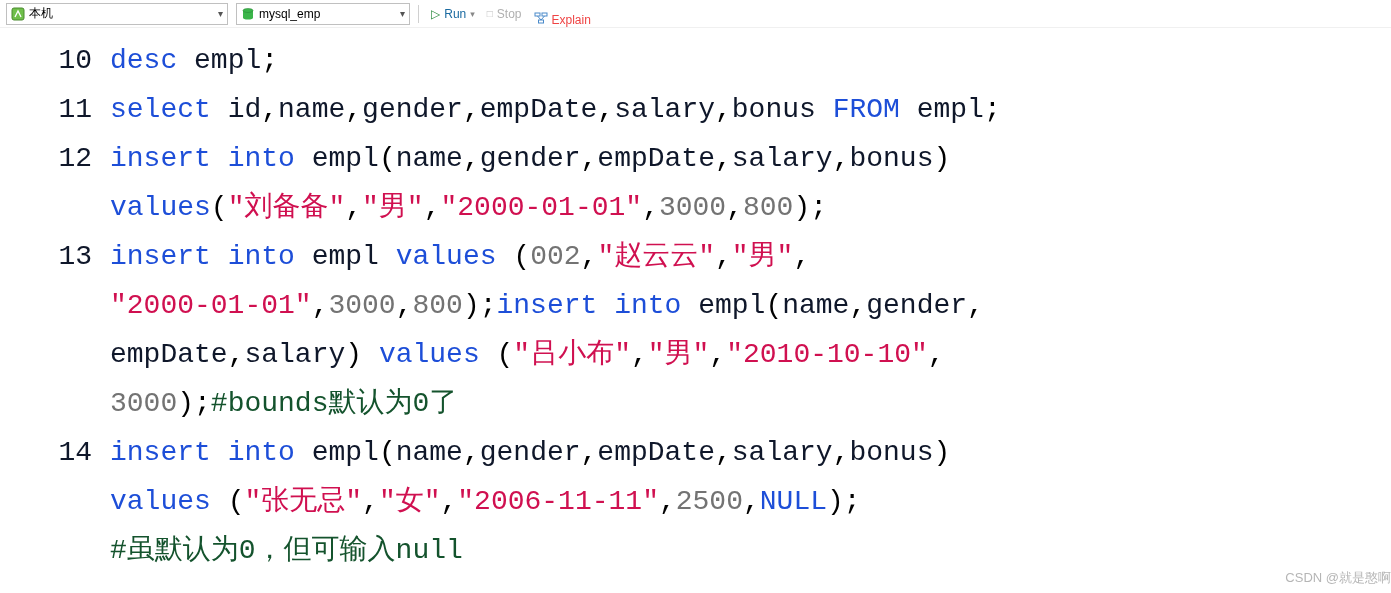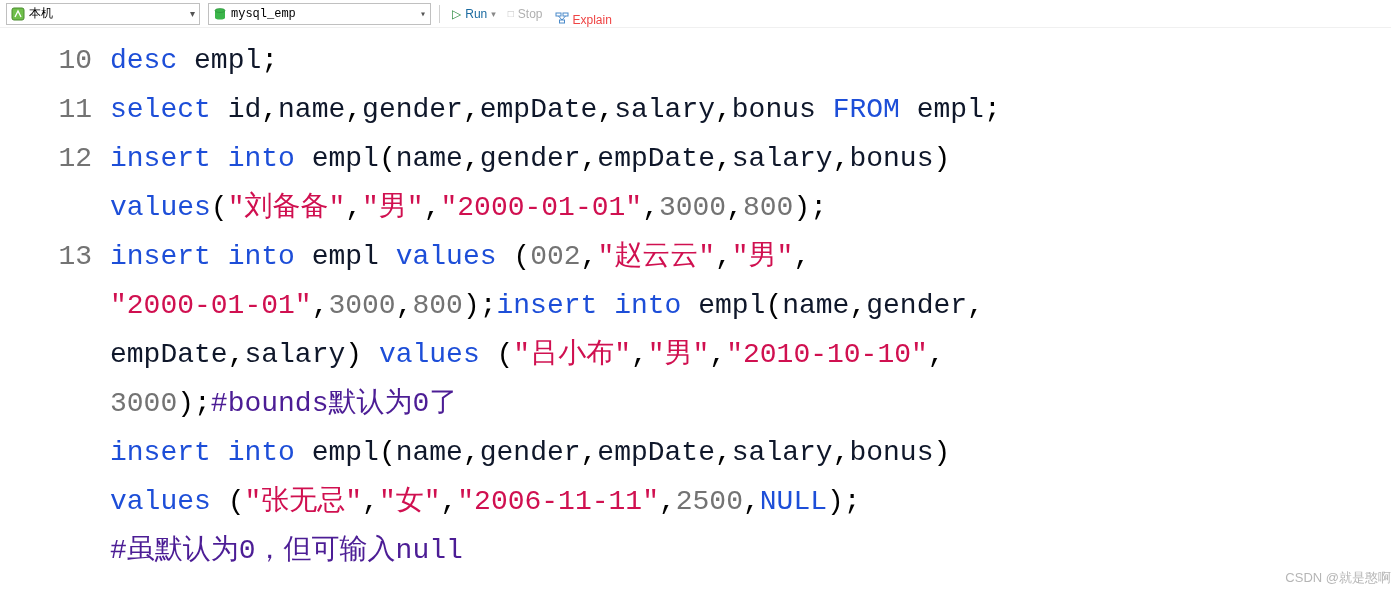--- a/index.html
+++ b/index.html
@@ -2,38 +2,38 @@
 <html><head>
 <meta charset="utf-8">
 <style>
   * { box-sizing: border-box; margin: 0; padding: 0; }
   body { font-family: "Segoe UI", Tahoma, sans-serif; background: #fff; width: 1391px; height: 593px; overflow: hidden; position: relative; }
   .toolbar { display: flex; align-items: center; gap: 8px; padding: 4px 6px; background: #fff; height: 28px; border-bottom: 1px solid #f0f0f0; }
   .combo { display: flex; align-items: center; background: #fff; border: 1px solid #c0c0c0; height: 22px; padding: 0 2px 0 4px; font-size: 12px; gap: 4px; }
   .combo .icon-sq { width: 14px; height: 14px; display: inline-flex; align-items: center; justify-content: center; }
   .combo .text { flex: 1; color: #000; }
   .combo .chev { color: #555; font-size: 10px; padding: 0 2px; }
-  .combo1 { width: 194px; }
-  .combo2 { width: 223px; font-family: Liberation Mono, monospace; }
+  .combo1 { width: 222px; }
+  .combo2 { width: 174px; }
   .btn-bar { display: flex; align-items: center; gap: 4px; }
   .btn-run { display: flex; align-items: center; gap: 4px; color: #1a6aa0; font-size: 12px; padding: 2px 4px; cursor: pointer; }
   .btn-run .tri { color: #2b8a3e; }
   .btn-stop { display: flex; align-items: center; gap: 4px; color: #b0b0b0; font-size: 12px; padding: 2px 4px; }
   .btn-stop .sq { color: #c0c0c0; font-size: 10px; }
   .btn-explain { display: flex; align-items: center; gap: 4px; color: #ef4444; font-size: 12px; padding: 2px 4px; cursor: pointer; margin-top: 12px; }
   .editor { display: flex; font-family: Consolas, "Courier New", monospace; font-size: 28px; line-height: 1.75; padding-top: 8px; }
-  .gutter { width: 110px; text-align: right; color: #737373; padding-right: 18px; user-select: none; }
+  .gutter { width: 110px; text-align: right; color: #0f172a; padding-right: 18px; user-select: none; }
   .gutter div { height: 49px; }
   .code { flex: 1; white-space: pre; color: #000; }
   .code .line { min-height: 49px; }
   .kw { color: #1d4ed8; }
   .id { color: #0f172a; }
   .str { color: #d01050; }
   .num { color: #737373; }
-  .cmt { color: #4c1d95; }
+  .cmt { color: #14532d; }
   .punct { color: #000; }
   .watermark { position: absolute; bottom: 6px; right: 0; color: rgba(120,120,120,0.55); font-size: 13px; font-family: "Segoe UI", sans-serif; }
 </style>
 </head>
 <body>
 
 <div class="toolbar">
   <div class="combo combo1">
     <span class="icon-sq">
       <svg width="14" height="14" viewBox="0 0 14 14">
@@ -83,19 +83,20 @@
 <div class="editor">
   <div class="gutter" id="gutter">
       <div>10</div>
       <div>11</div>
       <div>12</div>
       <div></div>
       <div>13</div>
       <div></div>
       <div></div>
       <div></div>
+      <div>14</div>
       <div></div>
       <div></div>
     </div>
   <div class="code" id="code"><div class="line"><span class="kw">desc</span><span class="id"> empl</span><span class="punct">;</span></div><div class="line"><span class="kw">select</span><span class="id"> id</span><span class="punct">,</span><span class="id">name</span><span class="punct">,</span><span class="id">gender</span><span class="punct">,</span><span class="id">empDate</span><span class="punct">,</span><span class="id">salary</span><span class="punct">,</span><span class="id">bonus </span><span class="kw">FROM</span><span class="id"> empl</span><span class="punct">;</span></div><div class="line"><span class="kw">insert</span><span class="id"> </span><span class="kw">into</span><span class="id"> empl</span><span class="punct">(</span><span class="id">name</span><span class="punct">,</span><span class="id">gender</span><span class="punct">,</span><span class="id">empDate</span><span class="punct">,</span><span class="id">salary</span><span class="punct">,</span><span class="id">bonus</span><span class="punct">) </span></div><div class="line"><span class="kw">values</span><span class="punct">(</span><span class="str">"刘备备"</span><span class="punct">,</span><span class="str">"男"</span><span class="punct">,</span><span class="str">"2000-01-01"</span><span class="punct">,</span><span class="num">3000</span><span class="punct">,</span><span class="num">800</span><span class="punct">);</span></div><div class="line"><span class="kw">insert</span><span class="id"> </span><span class="kw">into</span><span class="id"> empl </span><span class="kw">values</span><span class="id"> </span><span class="punct">(</span><span class="num">002</span><span class="punct">,</span><span class="str">"赵云云"</span><span class="punct">,</span><span class="str">"男"</span><span class="punct">,</span></div><div class="line"><span class="str">"2000-01-01"</span><span class="punct">,</span><span class="num">3000</span><span class="punct">,</span><span class="num">800</span><span class="punct">);</span><span class="kw">insert</span><span class="id"> </span><span class="kw">into</span><span class="id"> empl</span><span class="punct">(</span><span class="id">name</span><span class="punct">,</span><span class="id">gender</span><span class="punct">,</span></div><div class="line"><span class="id">empDate</span><span class="punct">,</span><span class="id">salary</span><span class="punct">) </span><span class="kw">values</span><span class="id"> </span><span class="punct">(</span><span class="str">"吕小布"</span><span class="punct">,</span><span class="str">"男"</span><span class="punct">,</span><span class="str">"2010-10-10"</span><span class="punct">,</span></div><div class="line"><span class="num">3000</span><span class="punct">);</span><span class="cmt">#bounds默认为0了</span></div><div class="line"><span class="kw">insert</span><span class="id"> </span><span class="kw">into</span><span class="id"> empl</span><span class="punct">(</span><span class="id">name</span><span class="punct">,</span><span class="id">gender</span><span class="punct">,</span><span class="id">empDate</span><span class="punct">,</span><span class="id">salary</span><span class="punct">,</span><span class="id">bonus</span><span class="punct">) </span></div><div class="line"><span class="kw">values</span><span class="id"> </span><span class="punct">(</span><span class="str">"张无忌"</span><span class="punct">,</span><span class="str">"女"</span><span class="punct">,</span><span class="str">"2006-11-11"</span><span class="punct">,</span><span class="num">2500</span><span class="punct">,</span><span class="kw">NULL</span><span class="punct">);</span></div><div class="line"><span class="cmt">#虽默认为0，但可输入null</span></div></div>
 </div>
 
 <div class="watermark">CSDN @就是憨啊</div>
 
 </body></html>

